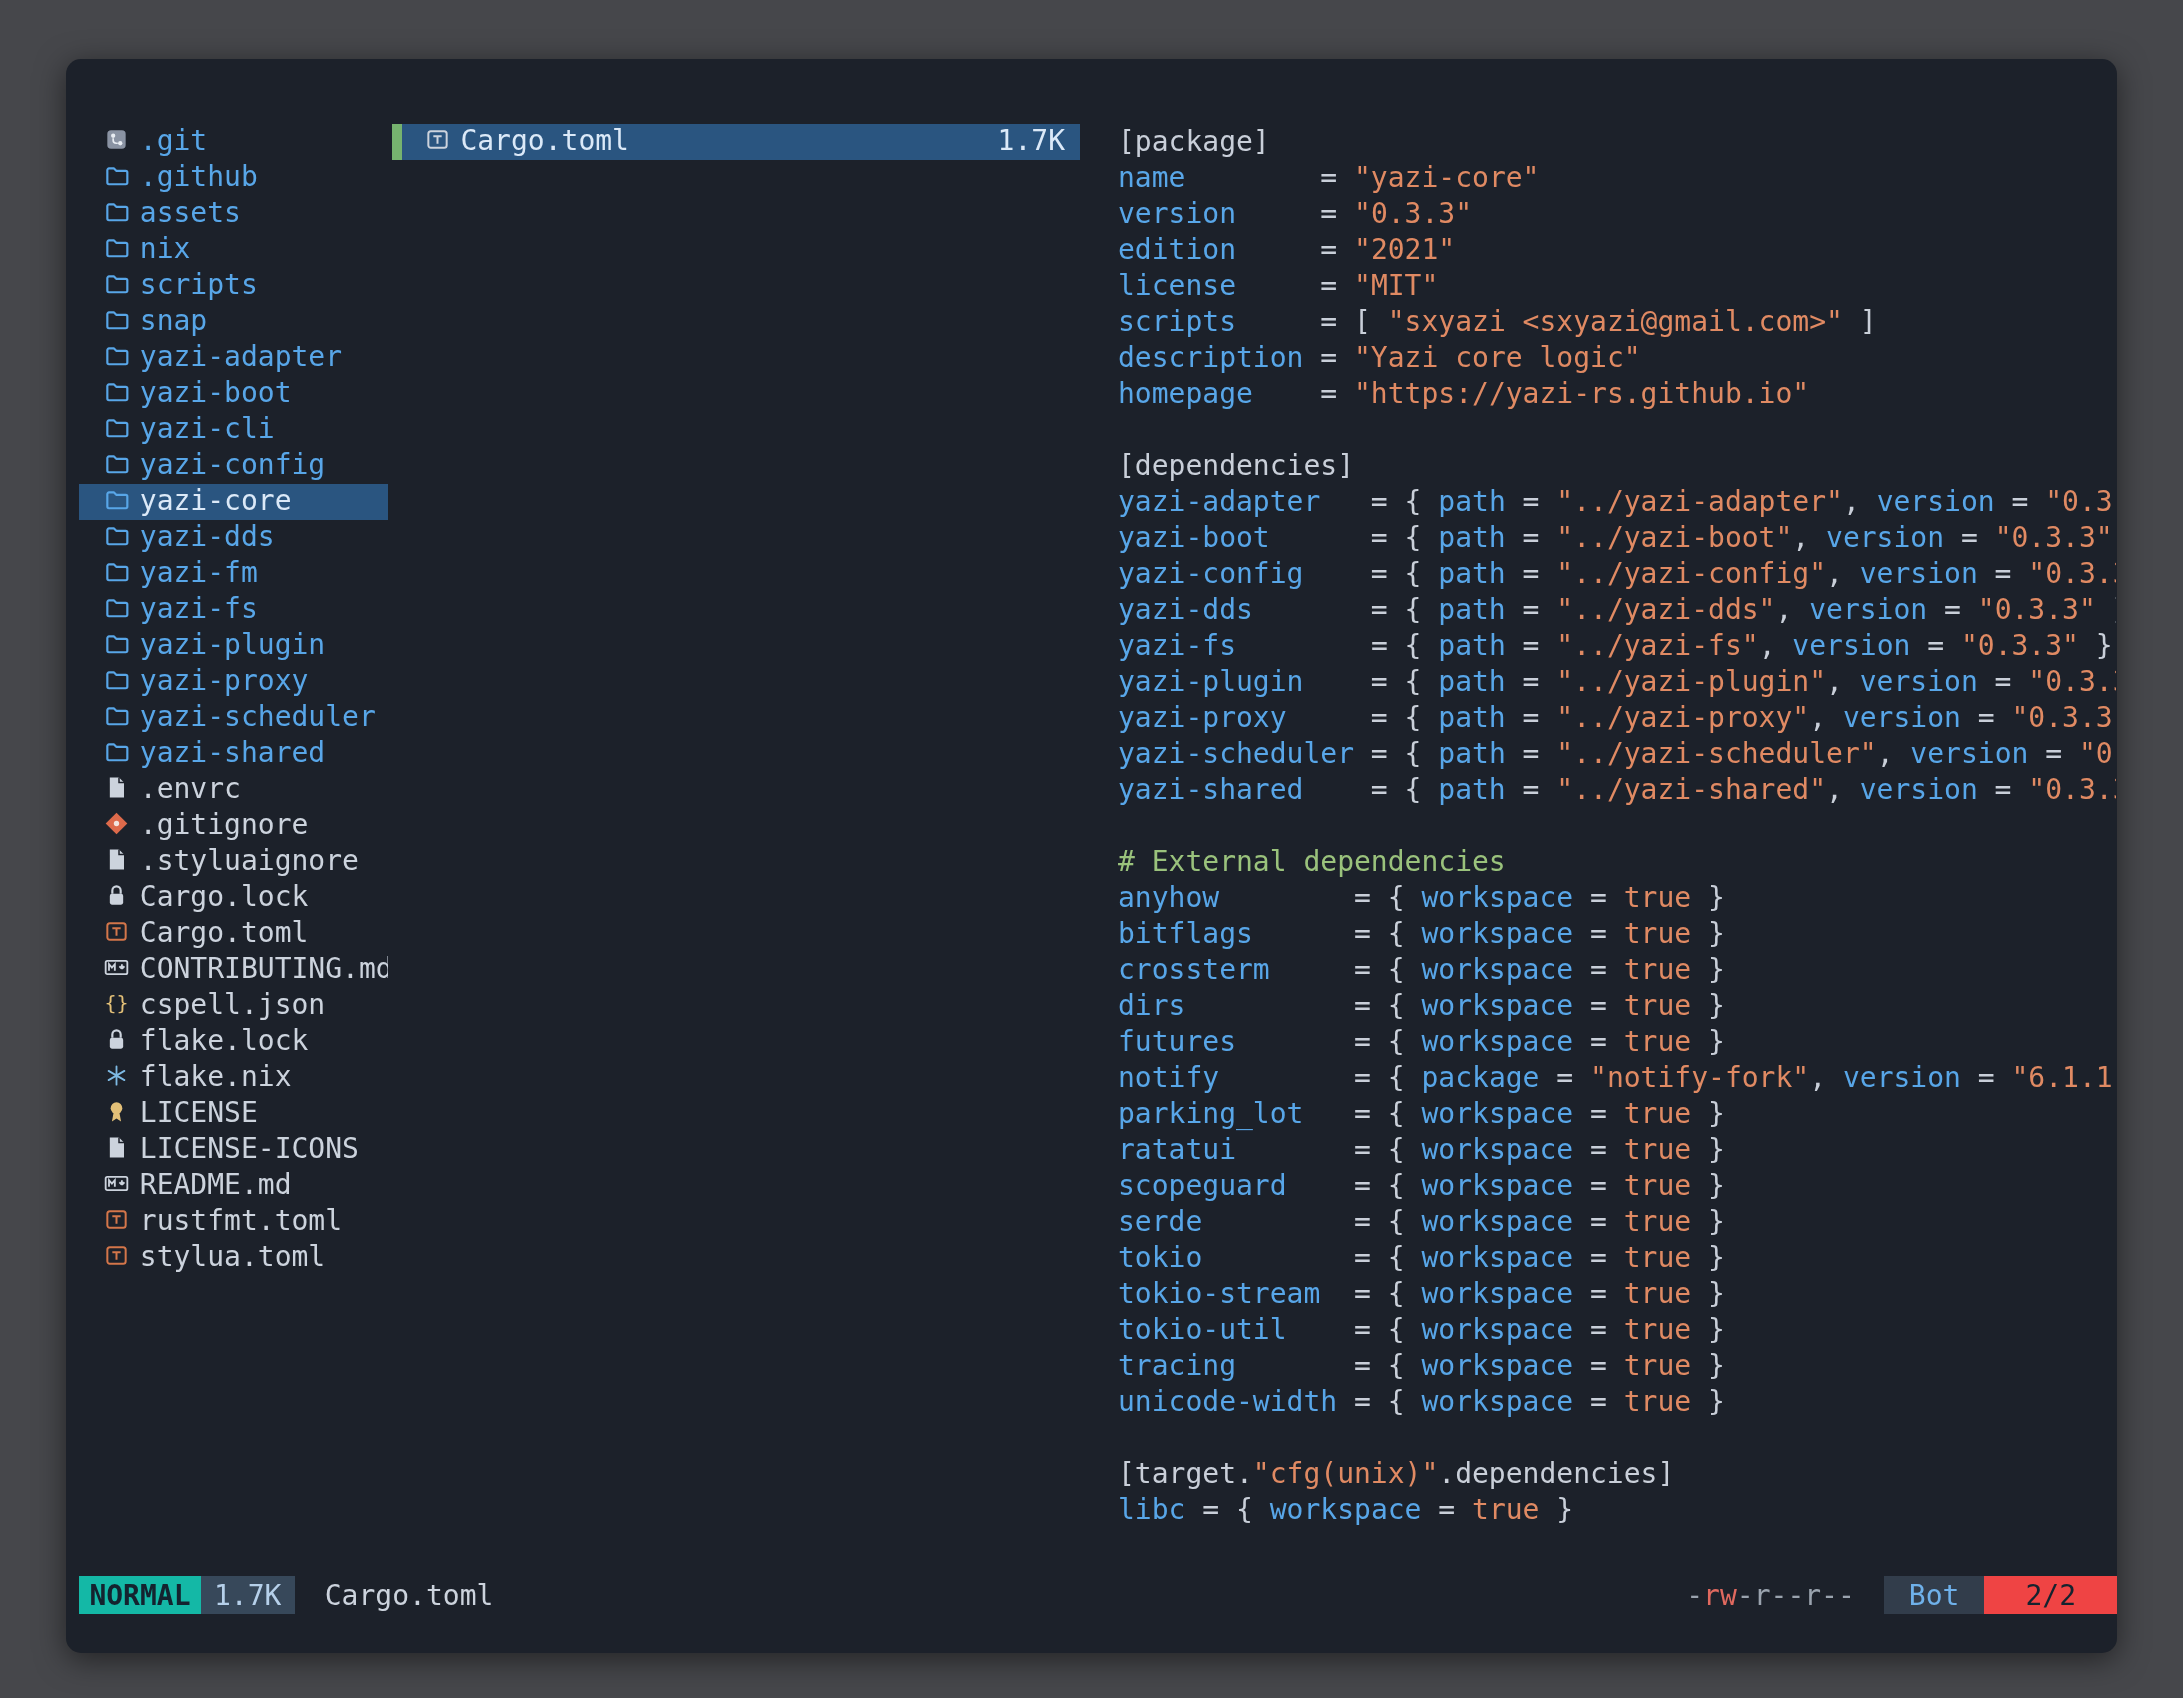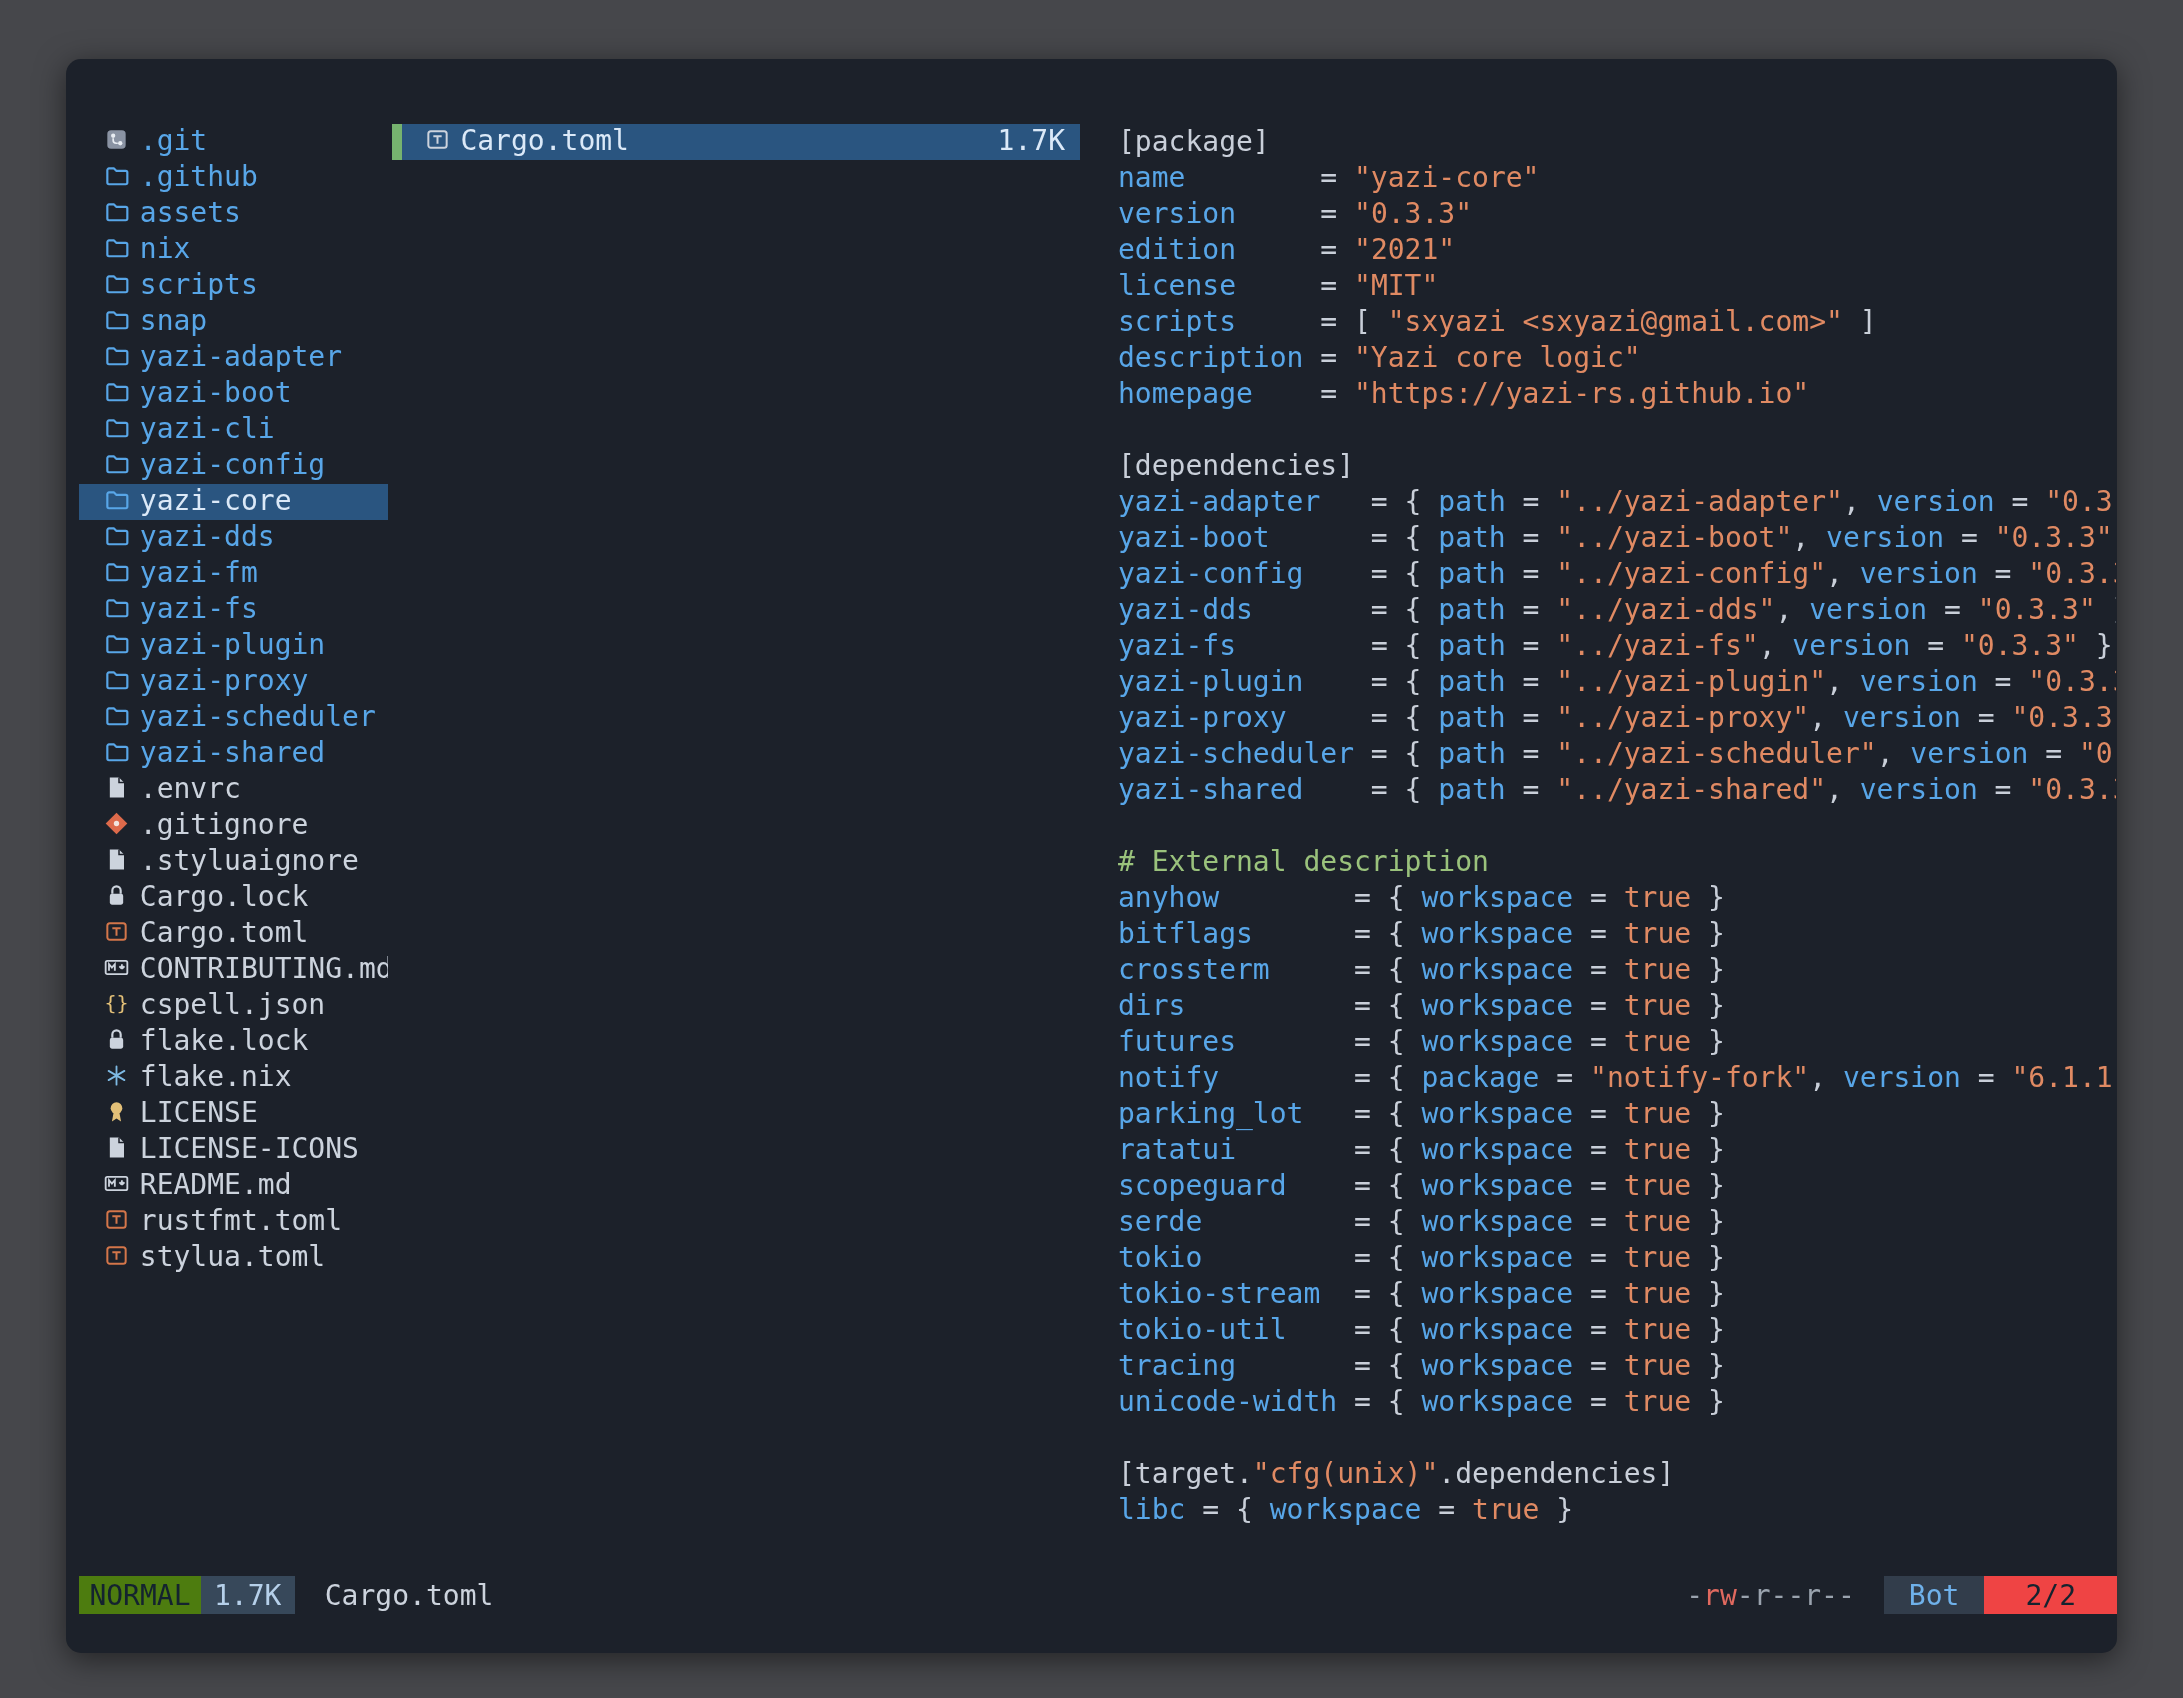--- a/index.html
+++ b/index.html
@@ -36,21 +36,21 @@
   .seg-k{color:#58a6e8}
   .seg-s{color:#e08a63}
   .seg-p{color:#c9cfd9}
   .seg-c{color:#9ac27c}
 
   #status-bar{
     position:absolute;left:0;right:0;top:1517px;height:38px;
     display:flex;align-items:stretch;padding-left:13.4px;
   }
   .badge{display:flex;align-items:center}
-  #mode-badge{background:#4d7c0f;color:#14232f;font-weight:normal;padding:0 10px}
+  #mode-badge{background:#14b8a6;color:#14232f;font-weight:bold;padding:0 10px}
   #size-badge{background:#37485a;color:#b6d0ea;padding:0 13.4px}
   #file-name{margin-left:30px;color:#ccd3dd;display:flex;align-items:center}
   #status-spacer{flex:1}
   #perms{display:flex;align-items:center}
   .perm-dim{color:#9aa3ae}
   .perm-red{color:#e0695f}
   #bot-badge{margin-left:29px;background:#323d4b;color:#6fb1ea;padding:0 25px}
   #counter-badge{background:#ef4444;color:#14232f;padding:0 41px}
 </style>
 </head>
@@ -194,21 +194,21 @@
       <div class="cl"><span class="seg-k">yazi-adapter</span><span class="seg-p">   = { </span><span class="seg-k">path</span><span class="seg-p"> = </span><span class="seg-s">"../yazi-adapter"</span><span class="seg-p">, </span><span class="seg-k">version</span><span class="seg-p"> = </span><span class="seg-s">"0.3.3"</span></div>
       <div class="cl"><span class="seg-k">yazi-boot</span><span class="seg-p">      = { </span><span class="seg-k">path</span><span class="seg-p"> = </span><span class="seg-s">"../yazi-boot"</span><span class="seg-p">, </span><span class="seg-k">version</span><span class="seg-p"> = </span><span class="seg-s">"0.3.3"</span><span class="seg-p"> }</span></div>
       <div class="cl"><span class="seg-k">yazi-config</span><span class="seg-p">    = { </span><span class="seg-k">path</span><span class="seg-p"> = </span><span class="seg-s">"../yazi-config"</span><span class="seg-p">, </span><span class="seg-k">version</span><span class="seg-p"> = </span><span class="seg-s">"0.3.3"</span></div>
       <div class="cl"><span class="seg-k">yazi-dds</span><span class="seg-p">       = { </span><span class="seg-k">path</span><span class="seg-p"> = </span><span class="seg-s">"../yazi-dds"</span><span class="seg-p">, </span><span class="seg-k">version</span><span class="seg-p"> = </span><span class="seg-s">"0.3.3"</span><span class="seg-p"> }</span></div>
       <div class="cl"><span class="seg-k">yazi-fs</span><span class="seg-p">        = { </span><span class="seg-k">path</span><span class="seg-p"> = </span><span class="seg-s">"../yazi-fs"</span><span class="seg-p">, </span><span class="seg-k">version</span><span class="seg-p"> = </span><span class="seg-s">"0.3.3"</span><span class="seg-p"> }</span></div>
       <div class="cl"><span class="seg-k">yazi-plugin</span><span class="seg-p">    = { </span><span class="seg-k">path</span><span class="seg-p"> = </span><span class="seg-s">"../yazi-plugin"</span><span class="seg-p">, </span><span class="seg-k">version</span><span class="seg-p"> = </span><span class="seg-s">"0.3.3"</span></div>
       <div class="cl"><span class="seg-k">yazi-proxy</span><span class="seg-p">     = { </span><span class="seg-k">path</span><span class="seg-p"> = </span><span class="seg-s">"../yazi-proxy"</span><span class="seg-p">, </span><span class="seg-k">version</span><span class="seg-p"> = </span><span class="seg-s">"0.3.3"</span></div>
       <div class="cl"><span class="seg-k">yazi-scheduler</span><span class="seg-p"> = { </span><span class="seg-k">path</span><span class="seg-p"> = </span><span class="seg-s">"../yazi-scheduler"</span><span class="seg-p">, </span><span class="seg-k">version</span><span class="seg-p"> = </span><span class="seg-s">"0.3.3"</span></div>
       <div class="cl"><span class="seg-k">yazi-shared</span><span class="seg-p">    = { </span><span class="seg-k">path</span><span class="seg-p"> = </span><span class="seg-s">"../yazi-shared"</span><span class="seg-p">, </span><span class="seg-k">version</span><span class="seg-p"> = </span><span class="seg-s">"0.3.3"</span></div>
       <div class="cl"></div>
-      <div class="cl"><span class="seg-c"># External description</span></div>
+      <div class="cl"><span class="seg-c"># External dependencies</span></div>
       <div class="cl"><span class="seg-k">anyhow</span><span class="seg-p">        = { </span><span class="seg-k">workspace</span><span class="seg-p"> = </span><span class="seg-s">true</span><span class="seg-p"> }</span></div>
       <div class="cl"><span class="seg-k">bitflags</span><span class="seg-p">      = { </span><span class="seg-k">workspace</span><span class="seg-p"> = </span><span class="seg-s">true</span><span class="seg-p"> }</span></div>
       <div class="cl"><span class="seg-k">crossterm</span><span class="seg-p">     = { </span><span class="seg-k">workspace</span><span class="seg-p"> = </span><span class="seg-s">true</span><span class="seg-p"> }</span></div>
       <div class="cl"><span class="seg-k">dirs</span><span class="seg-p">          = { </span><span class="seg-k">workspace</span><span class="seg-p"> = </span><span class="seg-s">true</span><span class="seg-p"> }</span></div>
       <div class="cl"><span class="seg-k">futures</span><span class="seg-p">       = { </span><span class="seg-k">workspace</span><span class="seg-p"> = </span><span class="seg-s">true</span><span class="seg-p"> }</span></div>
       <div class="cl"><span class="seg-k">notify</span><span class="seg-p">        = { </span><span class="seg-k">package</span><span class="seg-p"> = </span><span class="seg-s">"notify-fork"</span><span class="seg-p">, </span><span class="seg-k">version</span><span class="seg-p"> = </span><span class="seg-s">"6.1.1"</span></div>
       <div class="cl"><span class="seg-k">parking_lot</span><span class="seg-p">   = { </span><span class="seg-k">workspace</span><span class="seg-p"> = </span><span class="seg-s">true</span><span class="seg-p"> }</span></div>
       <div class="cl"><span class="seg-k">ratatui</span><span class="seg-p">       = { </span><span class="seg-k">workspace</span><span class="seg-p"> = </span><span class="seg-s">true</span><span class="seg-p"> }</span></div>
       <div class="cl"><span class="seg-k">scopeguard</span><span class="seg-p">    = { </span><span class="seg-k">workspace</span><span class="seg-p"> = </span><span class="seg-s">true</span><span class="seg-p"> }</span></div>
       <div class="cl"><span class="seg-k">serde</span><span class="seg-p">         = { </span><span class="seg-k">workspace</span><span class="seg-p"> = </span><span class="seg-s">true</span><span class="seg-p"> }</span></div>

